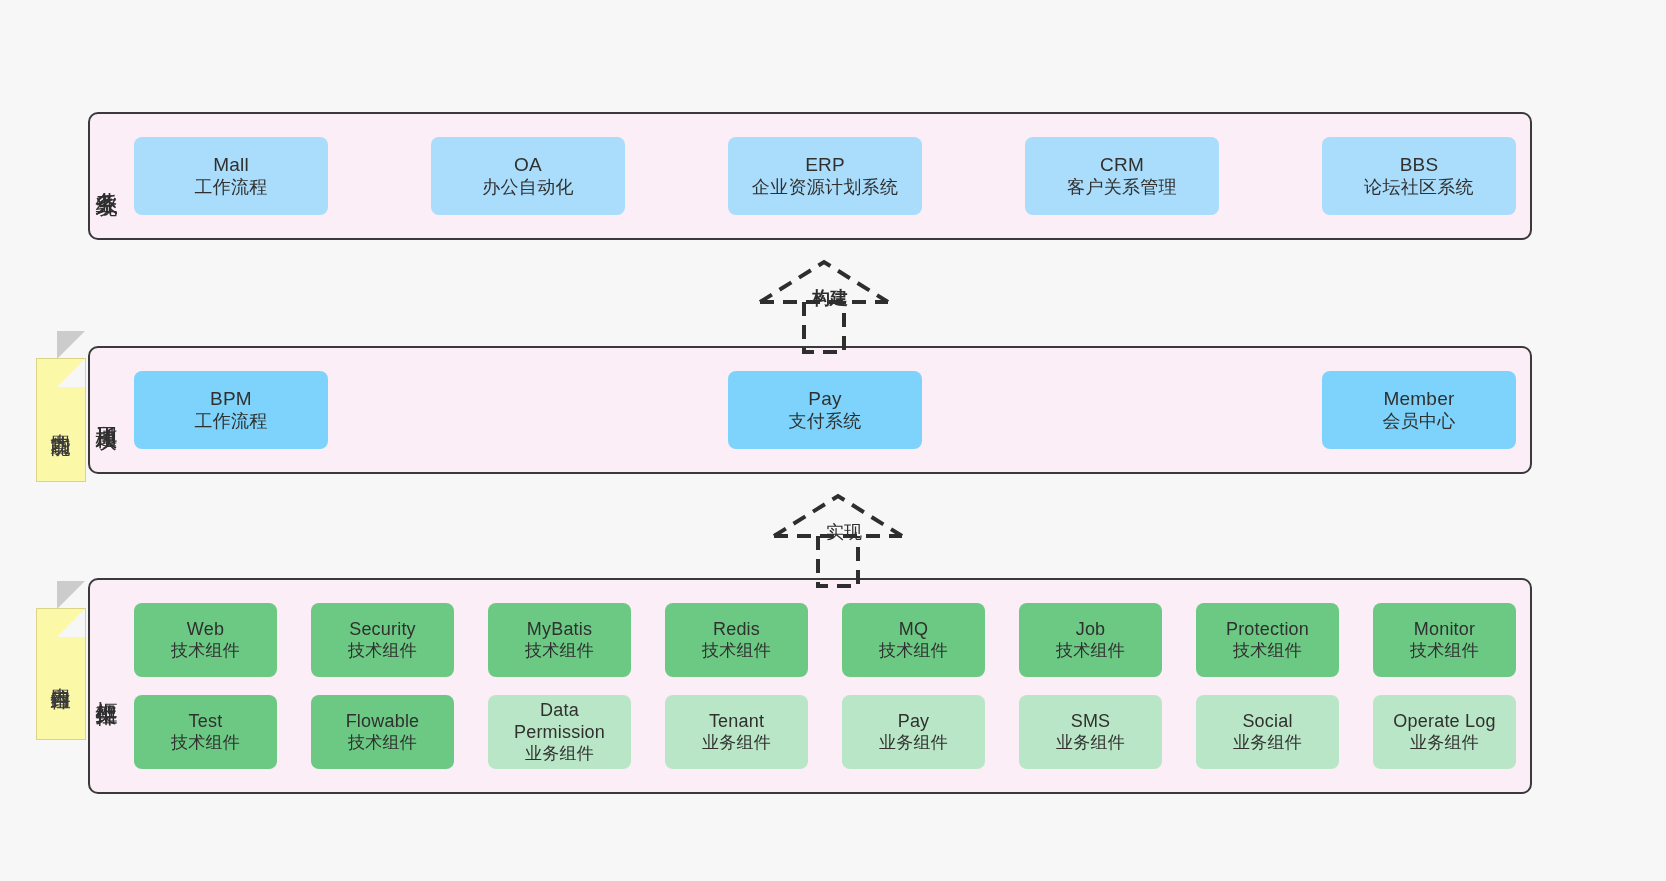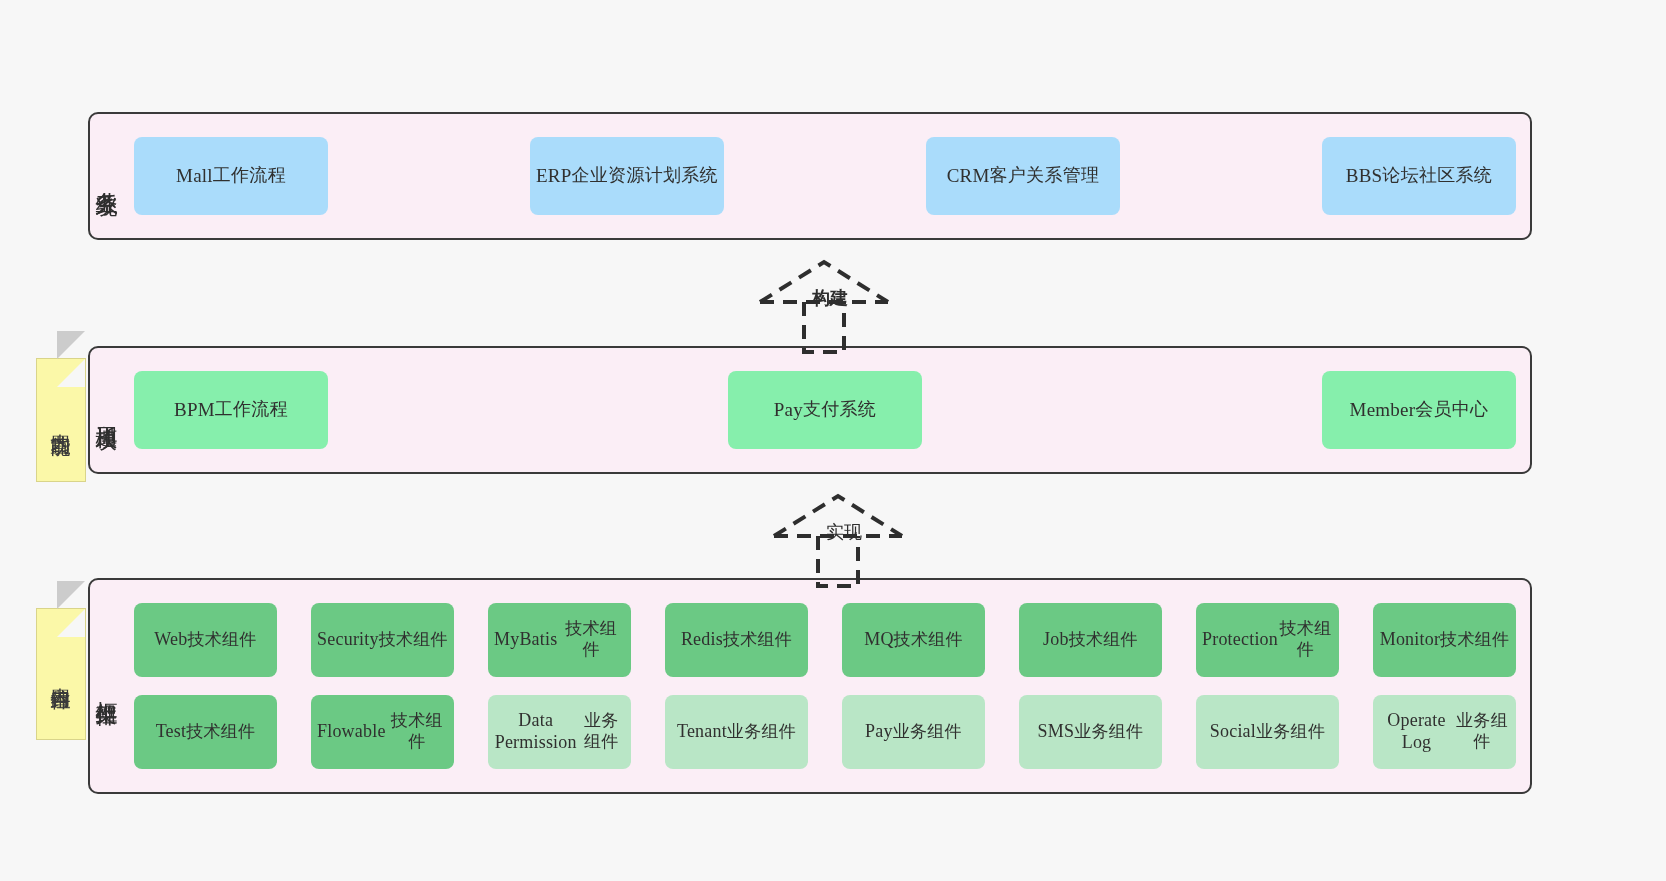--- a/index.html
+++ b/index.html
@@ -56,42 +56,41 @@
     flex-direction: row;
     gap: 0;
     justify-content: space-between;
   }
 
   
   .card {
     box-sizing: border-box;
     border-radius: 8px;
     display: flex;
-    flex-direction: row;
+    flex-direction: column;
     align-items: center;
     justify-content: center;
     text-align: center;
     padding: 10px 6px;
     line-height: 1.22;
     color: #30302f;
-    font-family: Liberation Serif, serif;
   }
   .card .t1 {
     font-size: 19px;
     letter-spacing: 0.2px;
   }
   .card .t2 {
     font-size: 18px;
     letter-spacing: 0.3px;
   }
 
   
   .lay1 .card { width: 194px; height: 78px; background: #aadcfb; }
   
-  .lay2 .card { width: 194px; height: 78px; background: #86efac; }
+  .lay2 .card { width: 194px; height: 78px; background: #7dd3fc; }
   .lay2 .card.accent { background: #f2636c; }
   
   .lay3 .card { width: 143px; height: 74px; background: #6bc984; }
   .lay3 .card.biz { background: #b9e6c6; }
   .lay3 .card .t1 { font-size: 18px; }
   .lay3 .card .t2 { font-size: 17px; }
 
   
   .note {
     position: absolute;
@@ -153,20 +152,24 @@
 
 <div class="layer lay1" style="left:88px; top:112px; width:1444px; height:128px;">
   <div class="layer-title">业务系统</div>
   <div class="layer-body">
     <div class="row">
       <div class="card">
         <div class="t1">Mall</div>
         <div class="t2">工作流程</div>
       </div>
       <div class="card">
+        <div class="t1">OA</div>
+        <div class="t2">办公自动化</div>
+      </div>
+      <div class="card">
         <div class="t1">ERP</div>
         <div class="t2">企业资源计划系统</div>
       </div>
       <div class="card">
         <div class="t1">CRM</div>
         <div class="t2">客户关系管理</div>
       </div>
       <div class="card">
         <div class="t1">BBS</div>
         <div class="t2">论坛社区系统</div>

